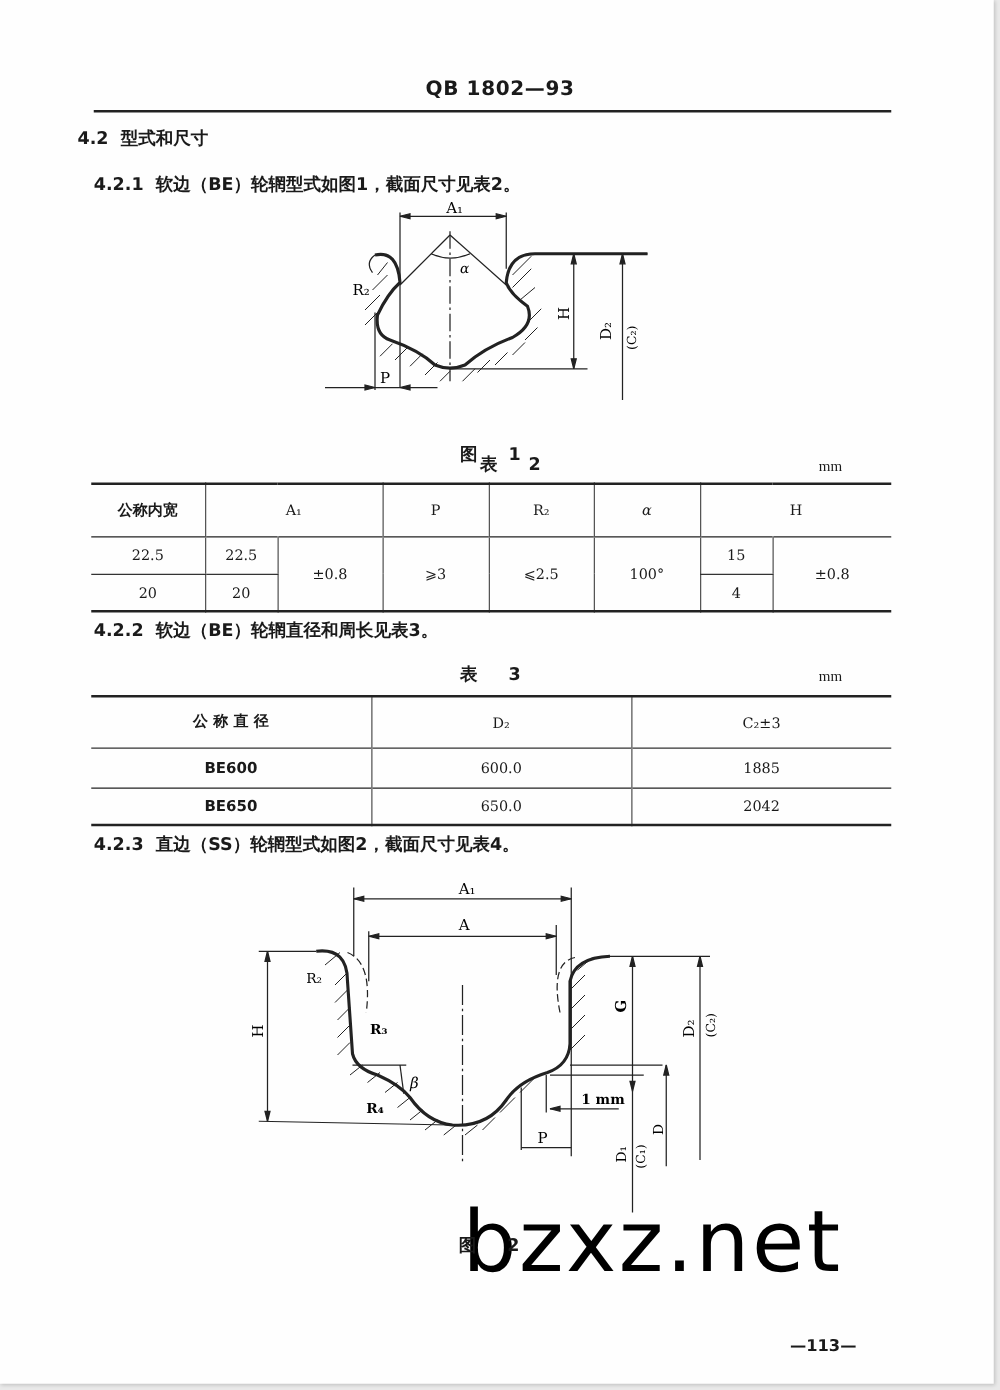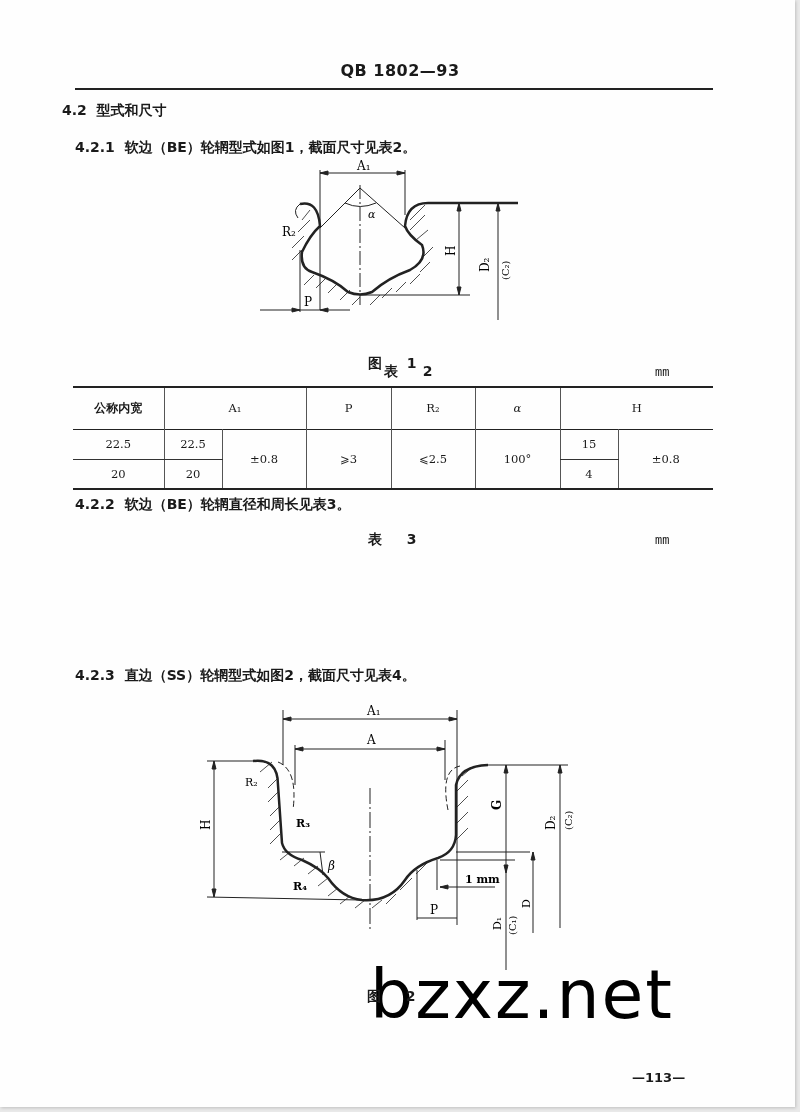--- a/index.html
+++ b/index.html
@@ -6,21 +6,21 @@
   body { width:800px; height:1112px; background:#e9e9e9; position:relative; overflow:hidden;
          font-family:"DejaVu Serif", "Liberation Serif", serif; color:#1a1a1a; }
   .page { position:absolute; left:0; top:0; width:795px; height:1107px; background:#fefefe;
           box-shadow: 1px 1px 3px rgba(0,0,0,0.18); }
   .abs { position:absolute; }
   .header-title { left:0; width:800px; top:61px; text-align:center; font-family:"DejaVu Sans", sans-serif;
                   font-weight:bold; font-size:16px; letter-spacing:0.5px; }
   .rule { position:absolute; background:#222; }
   .sec { font-family:"DejaVu Sans", sans-serif; font-weight:bold; font-size:14px; }
   .caption { font-family:"DejaVu Sans", sans-serif; font-weight:bold; font-size:14px; letter-spacing:10px; }
-  .unit { font-family:Liberation Mono, monospace; font-size:12px; }
+  .unit { font-family:Liberation Serif, serif; font-size:12px; }
   table.t { position:absolute; border-collapse:collapse; font-size:11.5px; }
   table.t td { text-align:center; padding:0; border-left:1px solid #555; }
   table.t td:first-child { border-left:none; }
   .thick-top { border-top:2px solid #222; }
   .thick-bottom { border-bottom:2px solid #222; }
   .hdr { font-weight:bold; font-family:"DejaVu Sans", sans-serif; font-size:12px; }
   .watermark { left:370px; top:955px; font-family:"DejaVu Sans", sans-serif; font-weight:normal;
                font-size:68px; color:#000000; letter-spacing:2px; }
   .pagenum { left:632px; top:1024px; font-family:"DejaVu Sans", sans-serif; font-weight:bold; font-size:13px;margin-top:46px; }
   svg text { font-family:"DejaVu Serif", serif; }
@@ -153,20 +153,35 @@
 <div class="abs caption" style="left:368px; top:531px;">表  3</div>
 <div class="abs unit" style="left:655px; top:534px;">mm</div>
 
 <table class="t thick-top thick-bottom" style="left:73px; top:556px; width:640px;">
   <colgroup>
       <col style="width:224px">
       <col style="width:208px">
       <col style="width:208px">
     </colgroup>
   <tbody>
+      <tr style="height:41px; border-bottom:1px solid #333;">
+    <td class="hdr">公  称  直  径</td>
+    <td>D₂</td>
+    <td>C₂±3</td>
+  </tr>
+  <tr style="height:32px; border-bottom:1.5px solid #222;">
+    <td class="hdr">BE600</td>
+    <td>600.0</td>
+    <td>1885</td>
+  </tr>
+  <tr style="height:30px;">
+    <td class="hdr">BE650</td>
+    <td>650.0</td>
+    <td>2042</td>
+  </tr>
 </tbody>
   </table>
 
 <div class="abs sec" style="left:75px; top:667px;">
   <span>4.2.3</span>&nbsp;&nbsp;<span>直边（SS）轮辋型式如图2，截面尺寸见表4。</span>
 </div>
 
 <svg class="abs" style="left:190px; top:690px;" width="390" height="285" viewBox="0 0 390 285">
   <g stroke="#222" fill="none" stroke-width="1">
 

